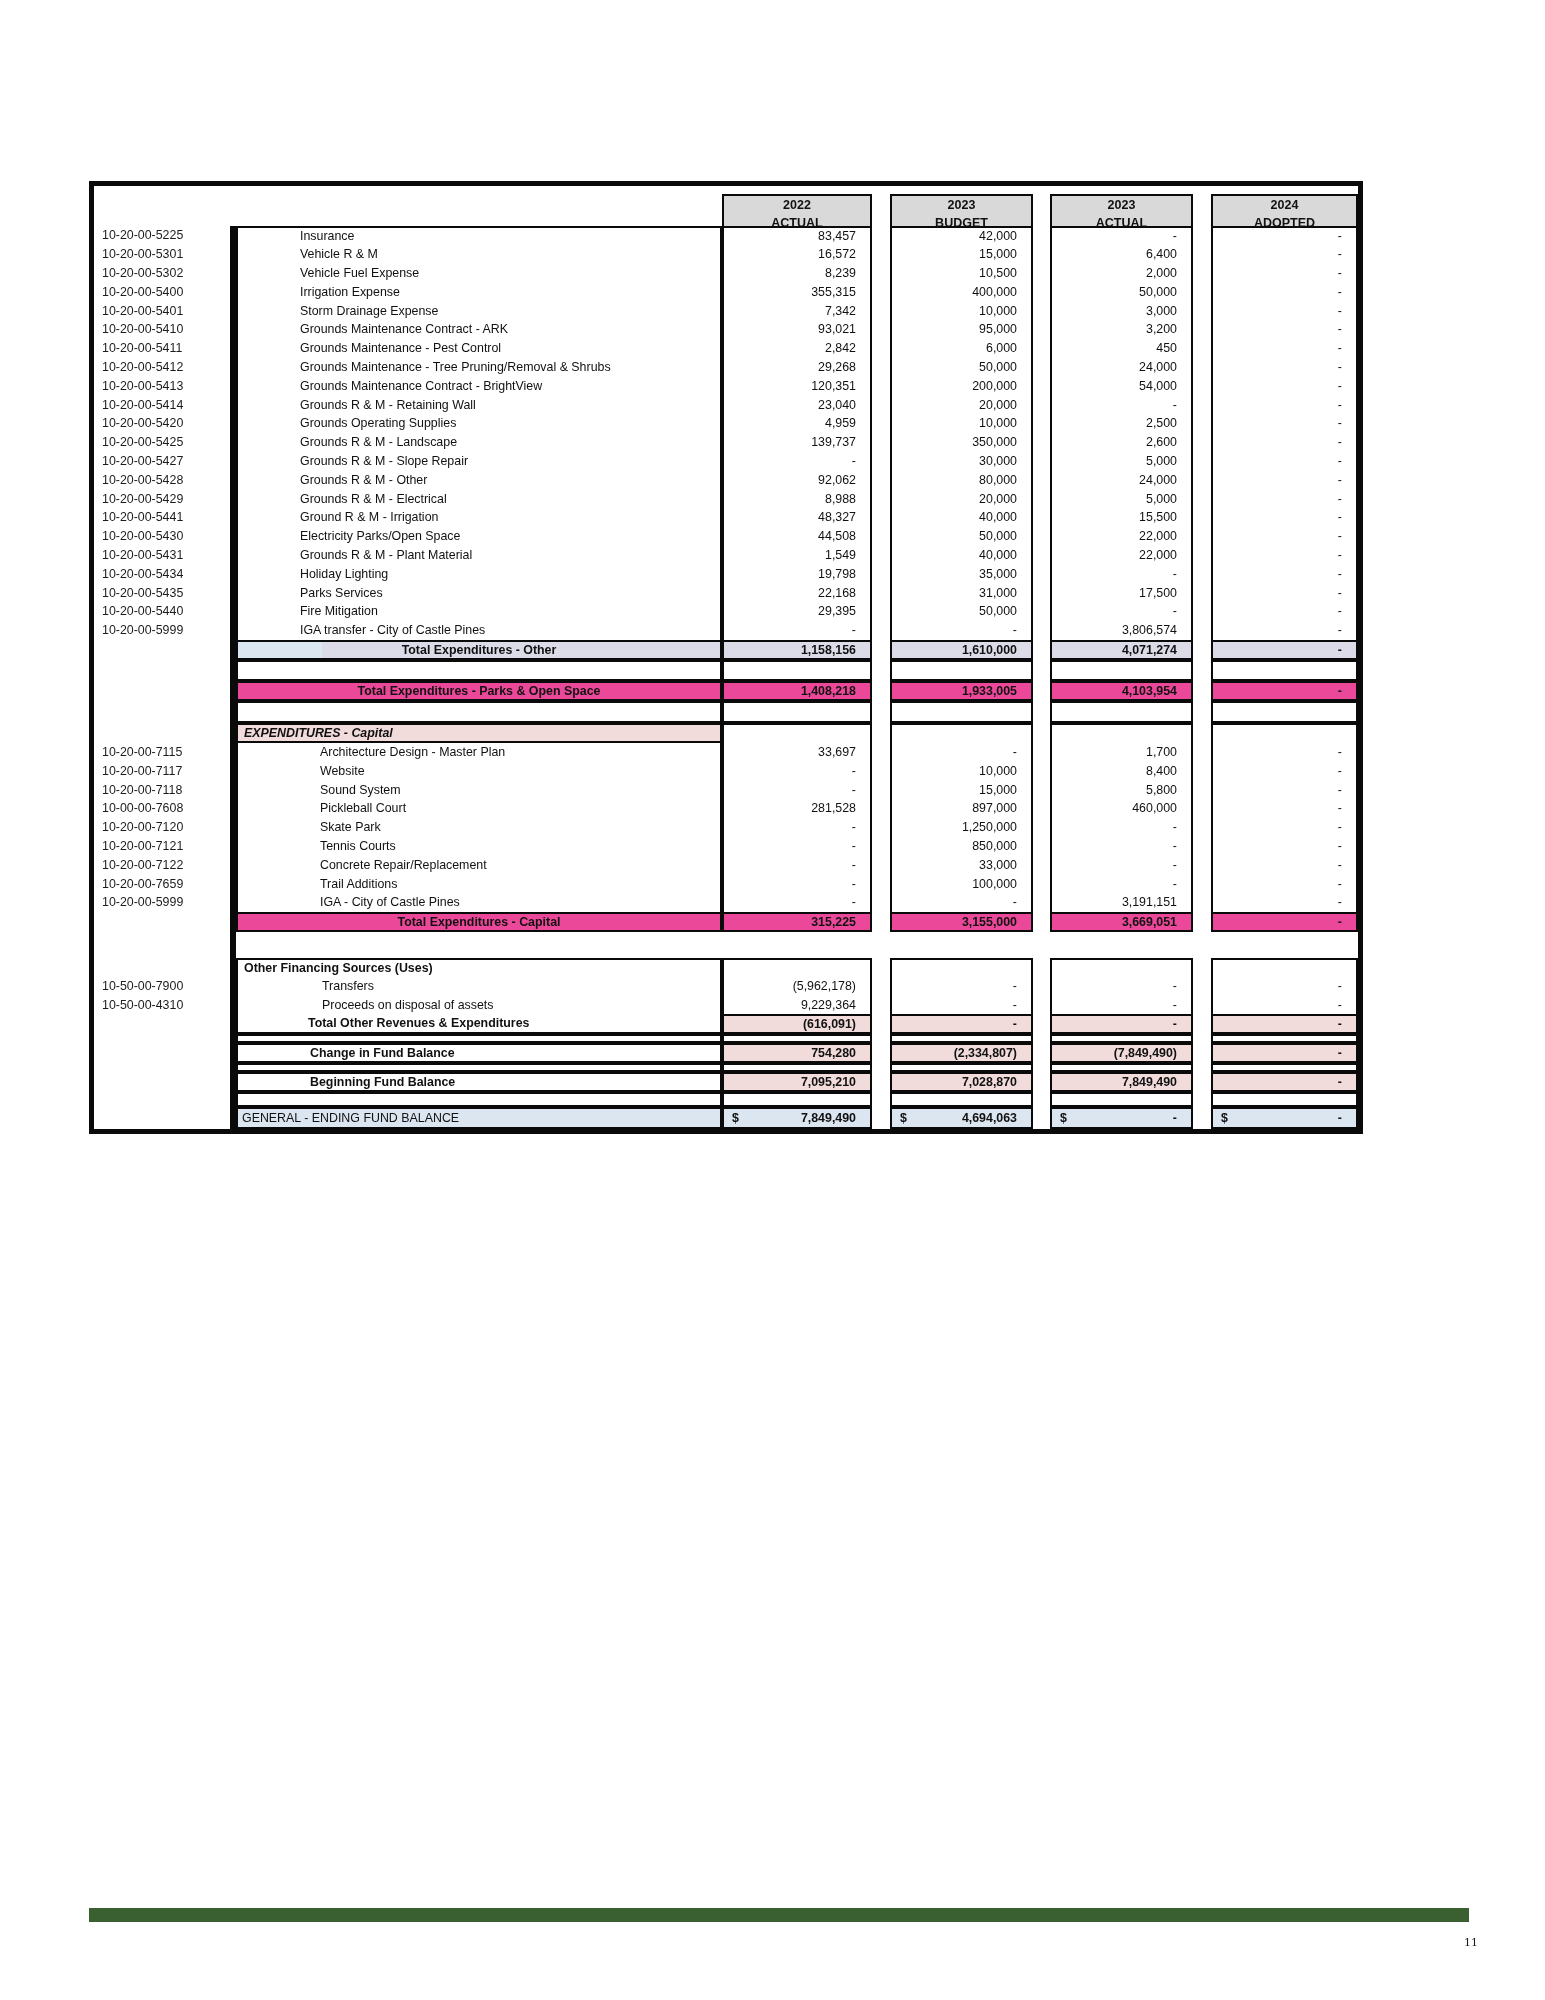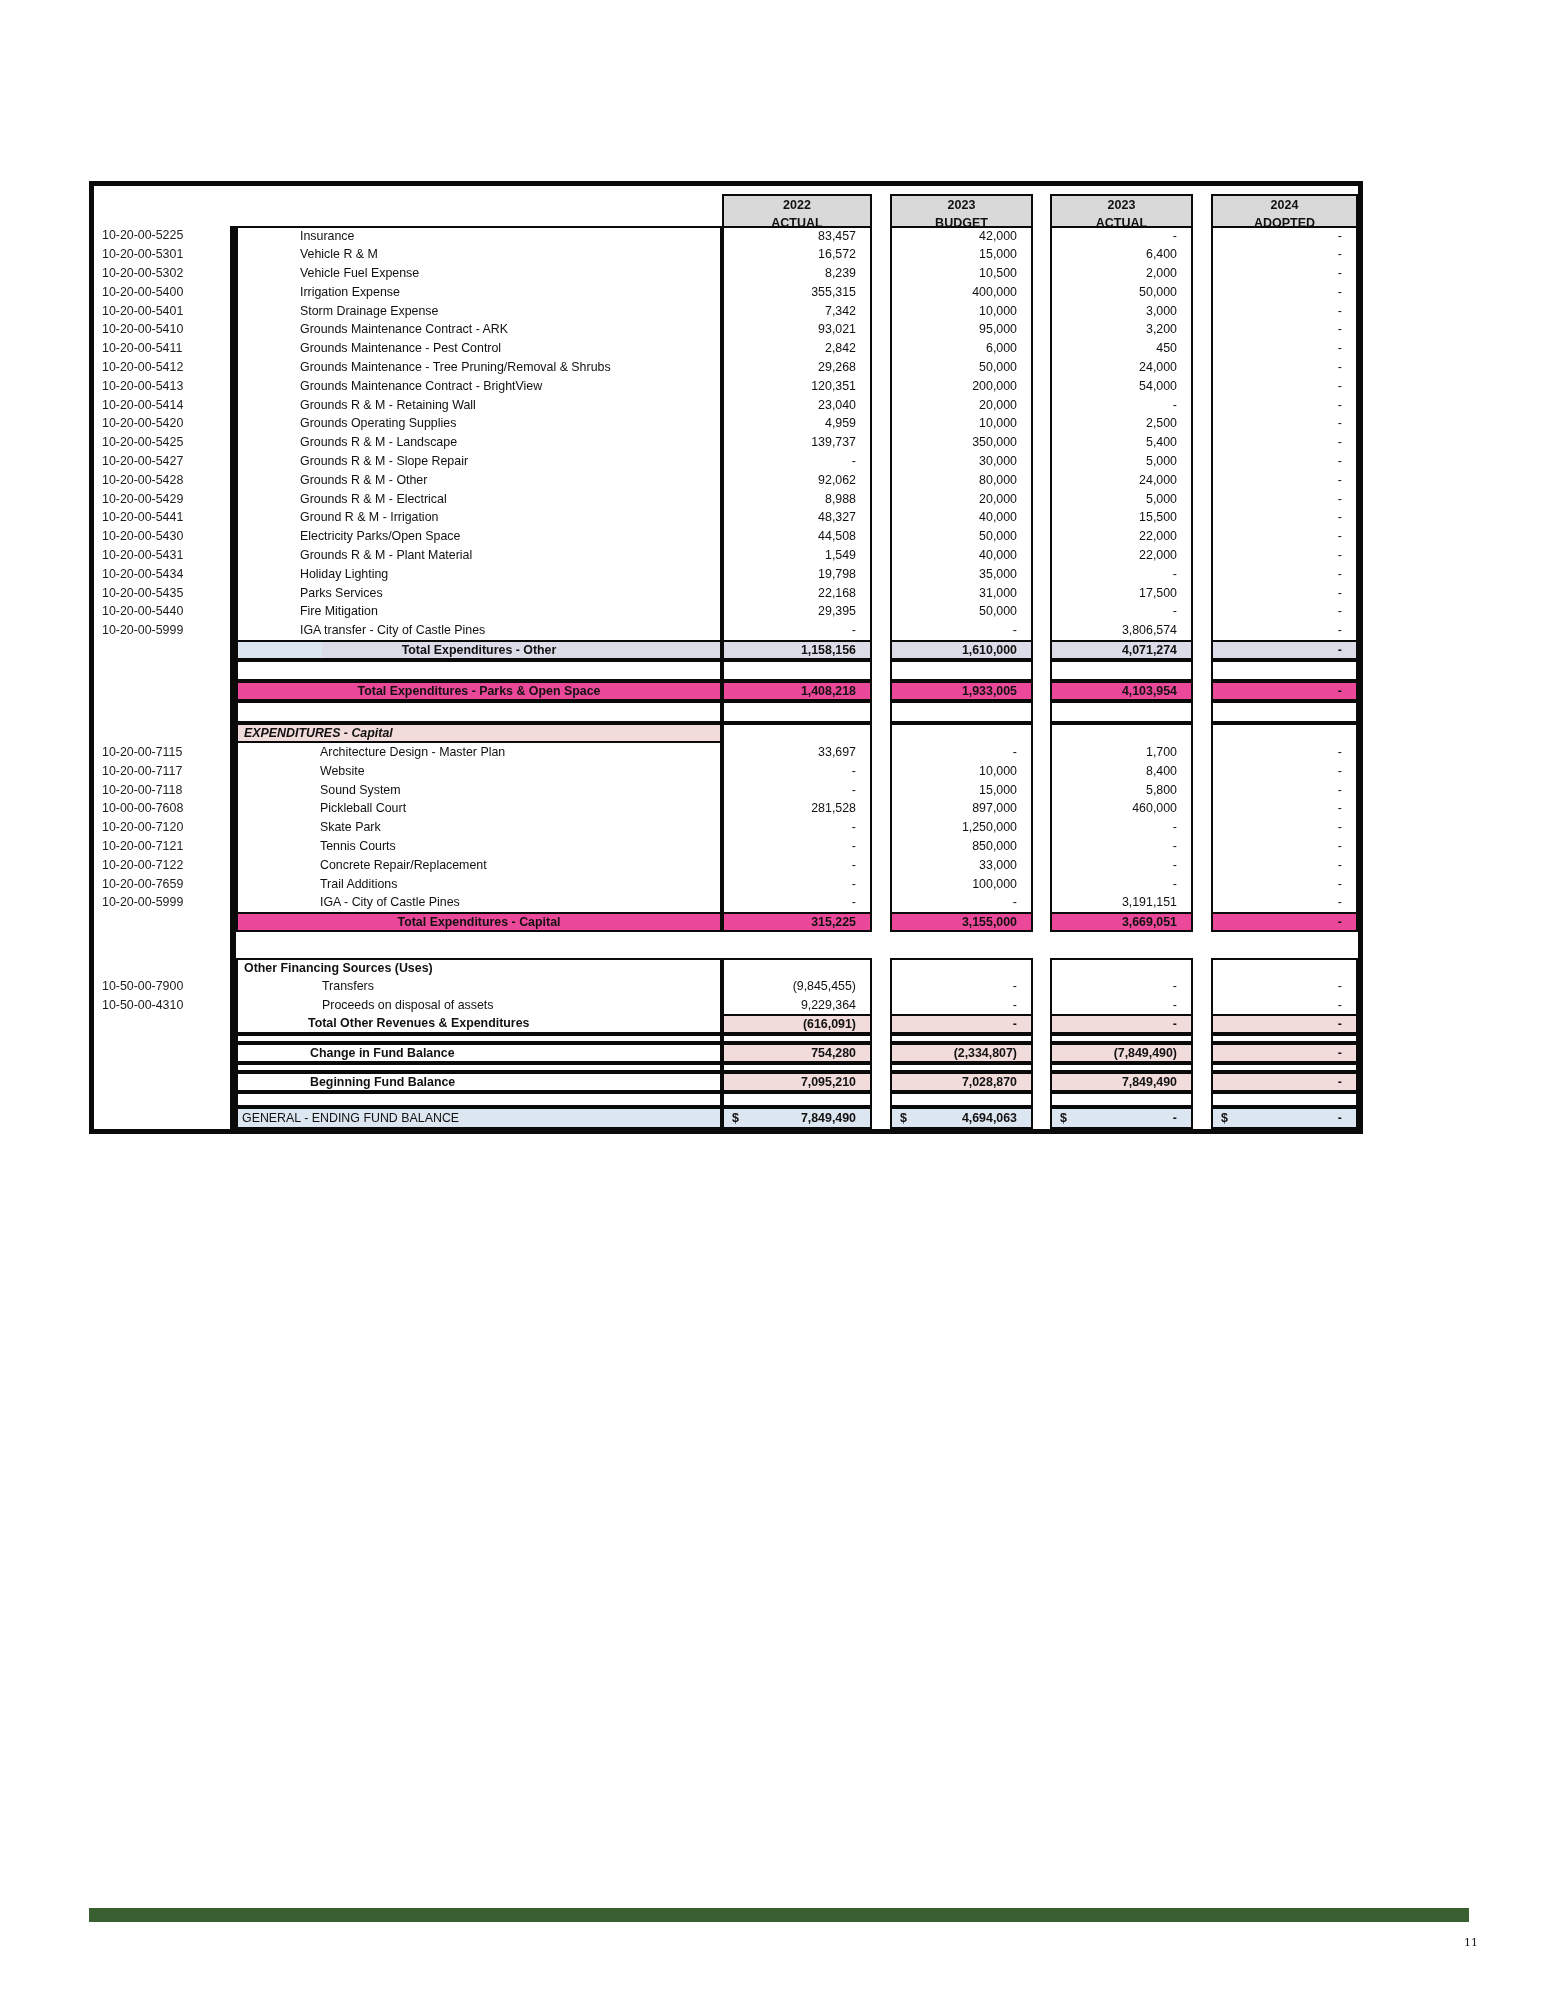--- a/index.html
+++ b/index.html
@@ -426,21 +426,21 @@
             <span class="amt">139,737</span>
           </div>
         <div class="cell g"></div>
         <div class="cell val">
             <span class="cur"></span>
             <span class="amt">350,000</span>
           </div>
         <div class="cell g"></div>
         <div class="cell val">
             <span class="cur"></span>
-            <span class="amt">5,400</span>
+            <span class="amt">2,600</span>
           </div>
         <div class="cell g"></div>
         <div class="cell val">
             <span class="cur"></span>
             <span class="amt">-</span>
           </div>
       </div>
         <div class="row t-item">
         <div class="cell code">10-20-00-5427</div>
         <div class="cell divcol"></div>
@@ -1088,21 +1088,21 @@
             <span class="cur"></span>
             <span class="amt"></span>
           </div>
       </div>
         <div class="row t-fin-item">
         <div class="cell code">10-50-00-7900</div>
         <div class="cell divcol"></div>
         <div class="cell desc">Transfers</div>
         <div class="cell val">
             <span class="cur"></span>
-            <span class="amt">(9,845,455)</span>
+            <span class="amt">(5,962,178)</span>
           </div>
         <div class="cell g"></div>
         <div class="cell val">
             <span class="cur"></span>
             <span class="amt">-</span>
           </div>
         <div class="cell g"></div>
         <div class="cell val">
             <span class="cur"></span>
             <span class="amt">-</span>

